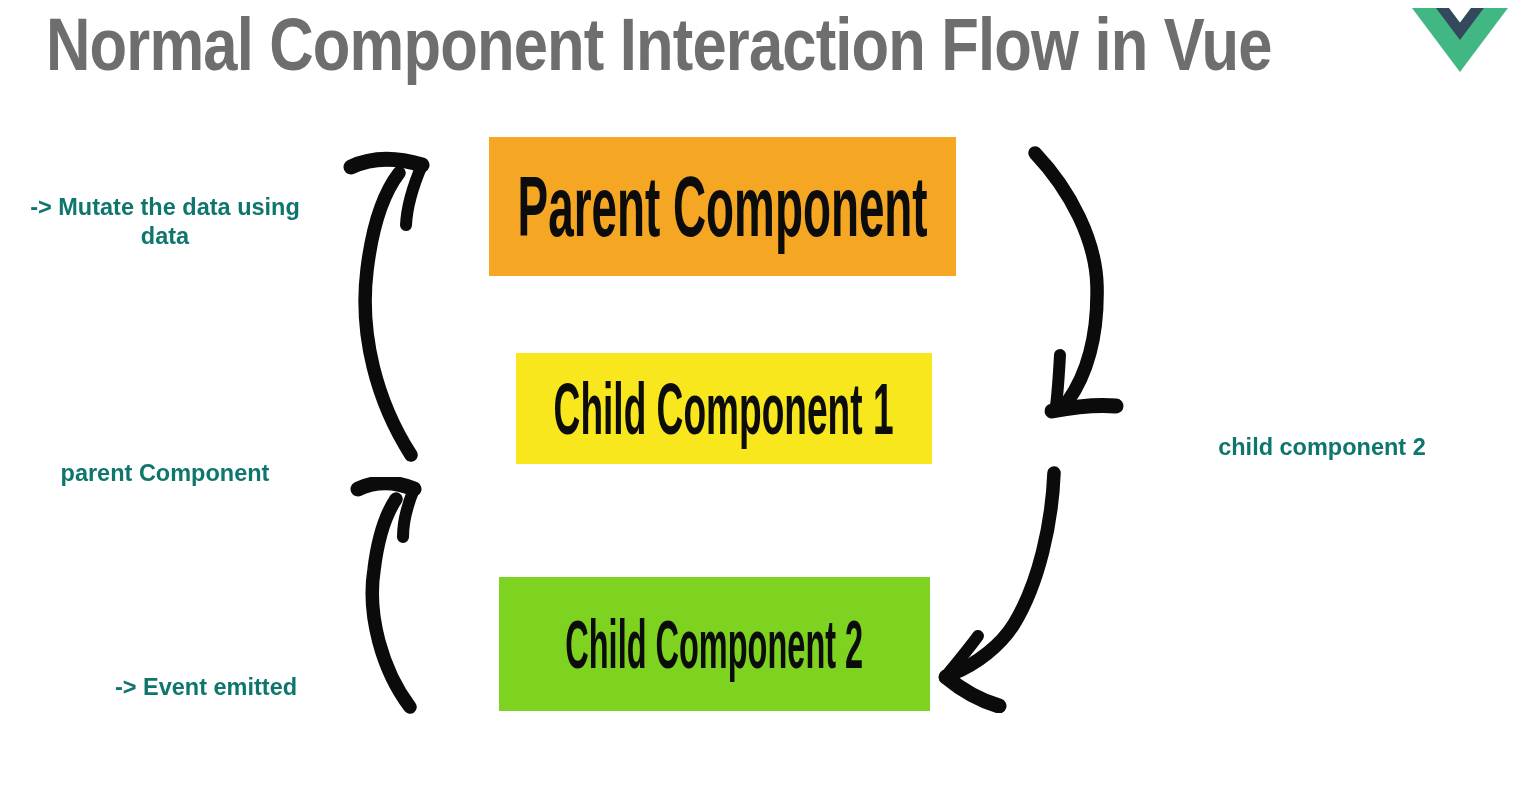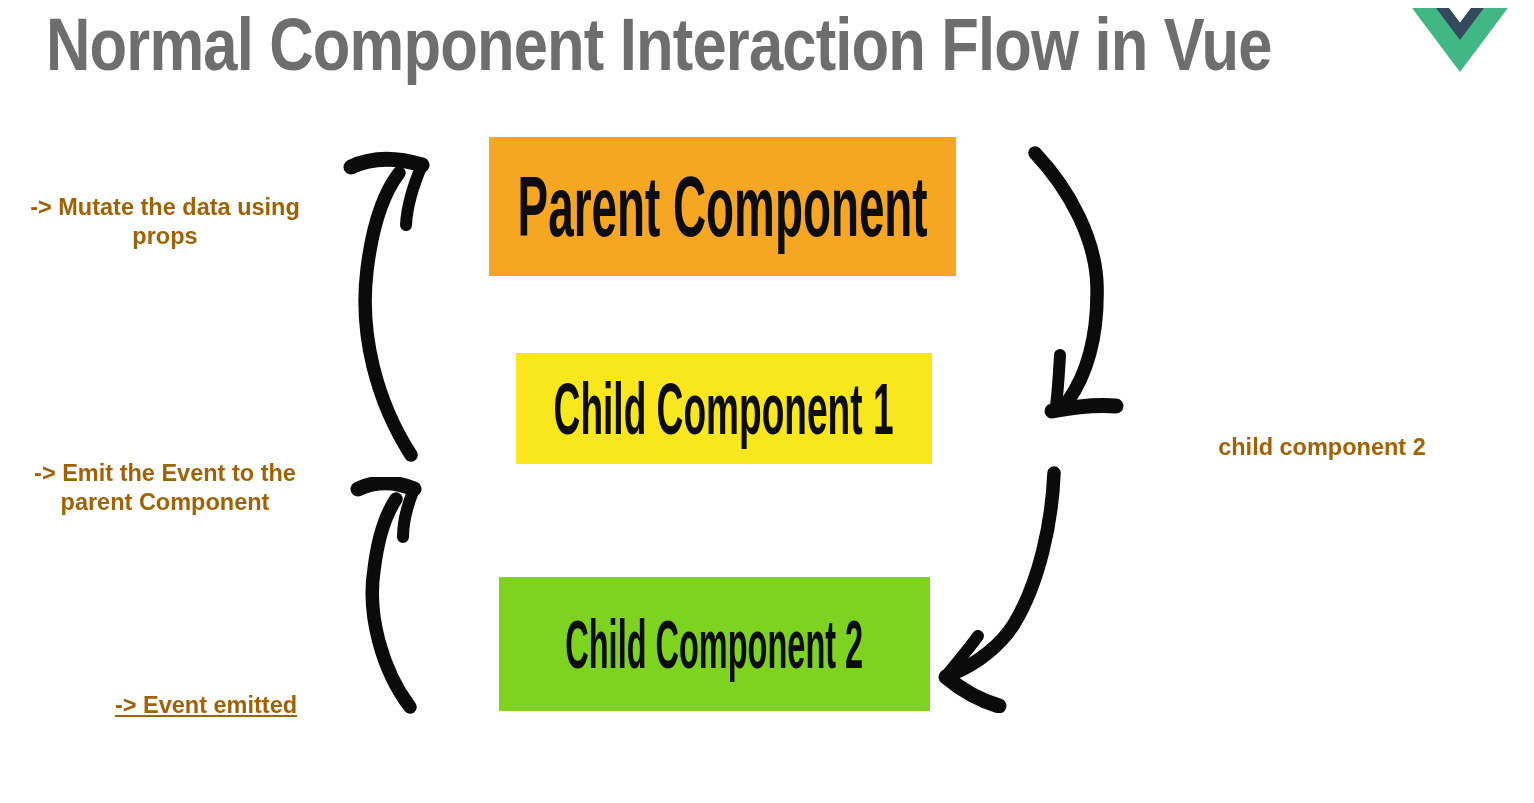--- a/index.html
+++ b/index.html
@@ -27,25 +27,25 @@
   .box-parent { left: 489px; top: 137px; width: 467px; height: 139px; }
   .box-parent .condense { font-size: 86px; transform: scaleX(0.533); }
   .box-child1 { left: 516px; top: 353px; width: 416px; height: 111px; text-align: center; }
   .box-child1 .condense { font-size: 73px; transform: scaleX(0.508); }
   .box-child2 { left: 499px; top: 577px; width: 431px; height: 134px; }
   .box-child2 .condense { font-size: 69px; transform: scaleX(0.471); }
 
   
   .note {
     position: absolute; width: 320px; text-align: center;
-    font-size: 23.5px; line-height: 29px; font-weight: bold; color: #a16207;
+    font-size: 23.5px; line-height: 29px; font-weight: bold; color: #0f766e;
   }
   .note-mutate  { left: 5px;    top: 193px; }
   .note-emit    { left: 5px;    top: 459px; }
-  .note-emitted { left: 46px;   top: 691px; text-decoration: underline; }
+  .note-emitted { left: 46px;   top: 673px; }
   .note-pass    { left: 1162px; top: 433px; }
 
   
   .arrow { position: absolute; }
   .arrow path { fill: none; stroke: #0b0b0b; stroke-linecap: round; stroke-linejoin: round; }
   .arrow path.main { stroke-width: 13.5px; }
   .arrow path.bar  { stroke-width: 15px; }
   .arrow path.barb { stroke-width: 12px; }
   .arrow-left-upper  { left: 340px;  top: 147px; }
   .arrow-left-lower  { left: 347px;  top: 477px; }
@@ -71,25 +71,24 @@
   <div class="comp-box box-child1" style="background: rgb(248, 231, 28);">
     <span class="condense">Child Component 1</span>
   </div>
 
   <div class="comp-box box-child2" style="background: rgb(126, 211, 33);">
     <span class="condense">Child Component 2</span>
   </div>
 
   <div class="note note-mutate">
     <div>-&gt; Mutate the data using</div>
-    <div>props</div>
+    <div>data</div>
   </div>
 
   <div class="note note-emit">
-    <div>-&gt; Emit the Event to the</div>
     <div>parent Component</div>
   </div>
 
   <div class="note note-emitted">
     <div>-&gt; Event emitted</div>
   </div>
 
   <div class="note note-pass">
     <div>child component 2</div>
   </div>

